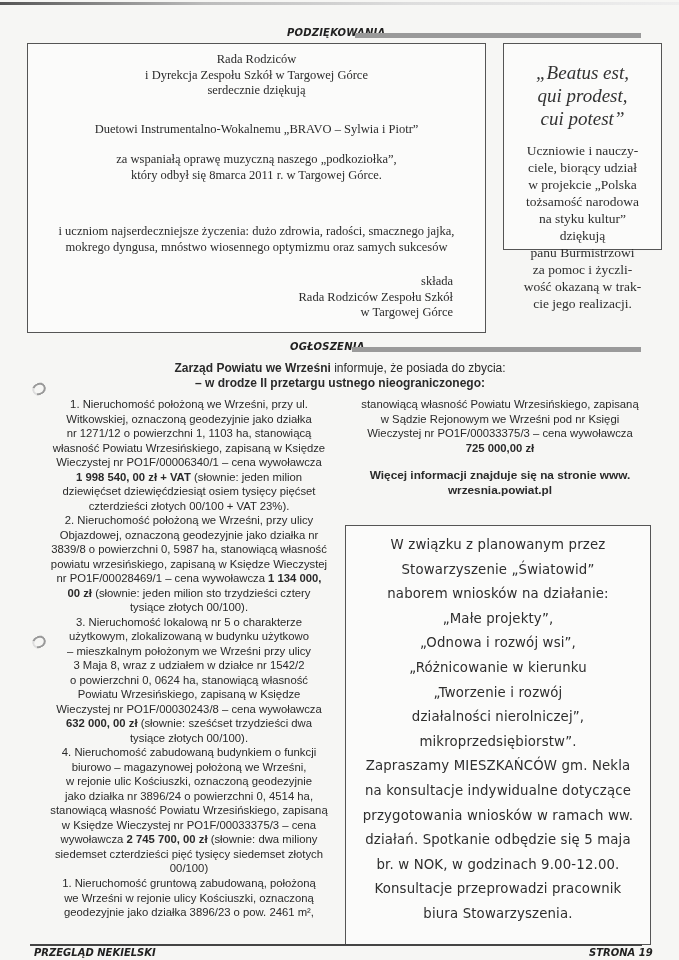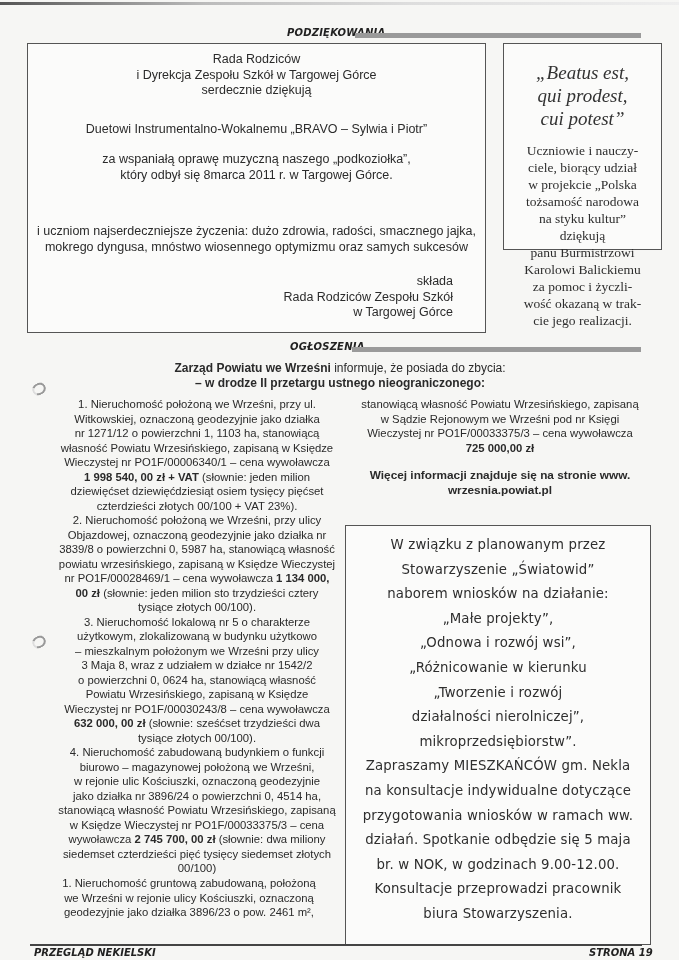--- a/index.html
+++ b/index.html
@@ -7,21 +7,21 @@
     width:679px; height:960px; position:relative; overflow:hidden;
     background:#f6f6f4; color:#2a2a2a;
     font-family:"Liberation Sans", sans-serif;
   }
   .abs { position:absolute; }
   
   .top-edge { left:0; top:2px; width:679px; height:3px; background:linear-gradient(90deg,#555 0%,#bbb 30%,#ddd 60%,#eee 100%); }
   .section-hdr { font-family:"DejaVu Sans", sans-serif; font-weight:bold; font-style:italic; font-size:10px; color:#222; letter-spacing:0.2px; }
   .hdr-bar { height:5px; background:#9a9a9a; }
   .box { border:1px solid #555; background:#fbfbfa; box-sizing:border-box; }
-  .serif { font-family:Liberation Sans, sans-serif; }
+  .serif { font-family:Liberation Serif, serif; }
   .center { text-align:center; }
   .p { margin:0; }
 
   
   #thanks-box { left:27px; top:43px; width:459px; height:290px; }
   #thanks-box .serif { font-size:12.5px; line-height:15.5px; color:#2b2b2b; }
   #thanks-box .blk { position:absolute; left:0; right:0; }
 
   
   #quote-box { left:503px; top:43px; width:159px; height:207px; }
@@ -78,39 +78,38 @@
     <p class="p q">cui potest”</p>
   </div>
   <div class="center" style="margin-top:12px;">
     <p class="p t">Uczniowie i nauczy-</p>
     <p class="p t">ciele, biorący udział</p>
     <p class="p t">w projekcie „Polska</p>
     <p class="p t">tożsamość narodowa</p>
     <p class="p t">na styku kultur”</p>
     <p class="p t">dziękują</p>
     <p class="p t">panu Burmistrzowi</p>
-    <p class="p t">Karolowi Balickiemu</p>
     <p class="p t">za pomoc i życzli-</p>
     <p class="p t">wość okazaną w trak-</p>
     <p class="p t">cie jego realizacji.</p>
   </div>
 </div>
 
 <div class="abs section-hdr" style="left:290px;top:341px;">OGŁOSZENIA</div>
 <div class="abs hdr-bar" style="left:352px;top:347px;width:289px;"></div>
 
 <div class="abs ring" style="left:32px;top:383px;"></div>
 <div class="abs ring" style="left:32px;top:636px;"></div>
 
 <div class="abs sans center" style="left:120px;top:361px;width:440px;font-size:12px;line-height:15px;">
   <p class="p"><span class="b">Zarząd Powiatu we Wrześni</span><span> informuje, że posiada do zbycia:</span></p>
   <p class="p b">– w drodze II przetargu ustnego nieograniczonego:</p>
 </div>
 
-<div id="left-col" class="abs sans col-text center" style="left:44px;top:397px;width:306px;">
+<div id="left-col" class="abs sans col-text center" style="left:36px;top:397px;width:306px;">
     <p class="p"><span>1. Nieruchomość położoną we Wrześni, przy ul.</span></p>
     <p class="p"><span>Witkowskiej, oznaczoną geodezyjnie jako działka</span></p>
     <p class="p"><span>nr 1271/12 o powierzchni 1, 1103 ha, stanowiącą</span></p>
     <p class="p"><span>własność Powiatu Wrzesińskiego, zapisaną w Księdze</span></p>
     <p class="p"><span>Wieczystej nr PO1F/00006340/1 – cena wywoławcza</span></p>
     <p class="p"><span class="b">1 998 540, 00 zł + VAT</span><span> (słownie: jeden milion</span></p>
     <p class="p"><span>dziewięćset dziewięćdziesiąt osiem tysięcy pięćset</span></p>
     <p class="p"><span>czterdzieści złotych 00/100 + VAT 23%).</span></p>
     <p class="p"><span>2. Nieruchomość położoną we Wrześni, przy ulicy</span></p>
     <p class="p"><span>Objazdowej, oznaczoną geodezyjnie jako działka nr</span></p>

